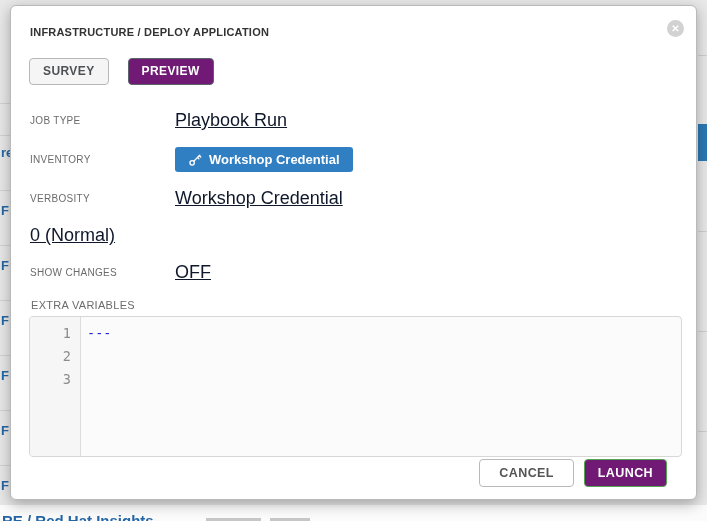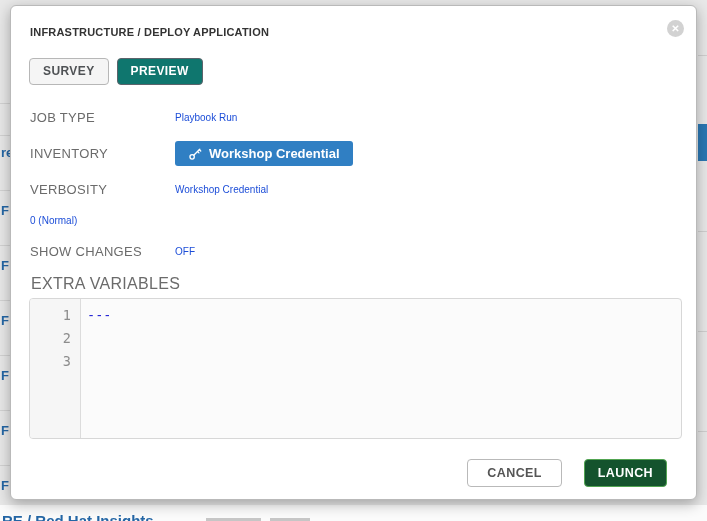--- a/index.html
+++ b/index.html
@@ -32,41 +32,41 @@
   .modal-title {
     position:absolute; left:19px; top:20px;
     font-size:11px; font-weight:bold; color:#333333; letter-spacing:.2px;
   }
   .close-btn {
     position:absolute; right:12px; top:14px; width:17px; height:17px;
     background:#d2d2d2; border-radius:50%; color:#ffffff;
     font-size:10px; font-weight:bold; line-height:17px; text-align:center; cursor:pointer;
   }
   
-  .tabs { position:absolute; left:18px; top:52px; display:flex; gap:8px; }
+  .tabs { position:absolute; left:18px; top:52px; display:flex; gap:19px; }
   .tab-btn {
     height:27px; padding:0 13px; border-radius:4px;
     font-size:12px; font-weight:bold; letter-spacing:.4px; line-height:25px; cursor:pointer;
   }
   .tab-btn.inactive { background:#f5f5f5; border:1px solid #b7b7b7; color:#4f5255; }
-  .tab-btn.active   { background:#0f766e; border:1px solid #5c636b; color:#ffffff; }
+  .tab-btn.active   { background:#701a75; border:1px solid #5c636b; color:#ffffff; }
 
   
   .details { position:absolute; left:19px; right:19px; top:104px; }
   .detail-row { display:flex; align-items:center; min-height:15px; margin-bottom:16px; }
   .detail-label {
-    width:145px; flex:none; color:#6b6b6b; font-size:13px; letter-spacing:.3px;
+    width:145px; flex:none; color:#6b6b6b; font-size:10px; letter-spacing:.3px;
   }
-  .detail-value { color:#1d4ed8; font-size:10px; }
+  .detail-value { color:#0f172a; font-size:18px;text-decoration:underline; }
   .cred-badge {
     display:inline-flex; align-items:center; gap:7px;
     background:#307fc3; color:#ffffff; border-radius:3px;
     height:25px; padding:0 13px; font-size:13px; font-weight:bold; cursor:pointer;
   }
-  .ev-label { color:#6b6b6b; font-size:16px; letter-spacing:.3px; margin:0 0 5px 1px; }
+  .ev-label { color:#6b6b6b; font-size:11px; letter-spacing:.3px; margin:0 0 5px 1px; }
 
   
   .editor {
     margin-left:-1px; width:653px; height:141px;
     border:1px solid #d7d7d7; border-radius:4px; background:#fbfbfb;
     display:flex; overflow:hidden;
     font-family:"DejaVu Sans Mono", monospace; font-size:13.5px;
   }
   .gutter {
     width:51px; flex:none; background:#f6f6f6; border-right:1px solid #dcdcdc;
@@ -74,27 +74,27 @@
   }
   .gutter div { line-height:23px; }
   .code-area { flex:1; padding:5px 0 0 6px; color:#141414; cursor:text; }
   .code-line { line-height:23px; white-space:pre; }
   .cm-def  { color:#2929d6; }
   .cm-atom { color:#221199; }
   .cm-meta { color:#555555; }
   .cm-plain{ color:#141414; }
 
   
-  .footer { position:absolute; right:29px; top:453px; display:flex; gap:22px; }
+  .footer { position:absolute; right:29px; top:453px; display:flex; gap:10px; }
   .btn {
     height:28px; border-radius:4px; font-size:12.5px; font-weight:bold;
     letter-spacing:.4px; line-height:26px; text-align:center; cursor:pointer;
   }
   .btn-cancel { background:#ffffff; border:1px solid #b9b9b9; color:#555555; padding:0 19px; }
-  .btn-launch { background:#14532d; border:1px solid #52a552; color:#ffffff; padding:0 13px; }
+  .btn-launch { background:#701a75; border:1px solid #52a552; color:#ffffff; padding:0 13px; }
 </style>
 </head>
 <body>
 
 <div class="stage">
 
   <div class="bd-line-left" style="top:103px"></div>
   <div class="bd-line-left" style="top:135px"></div>
   <div class="bd-line-left" style="top:190px"></div>
   <div class="bd-line-left" style="top:245px"></div>

